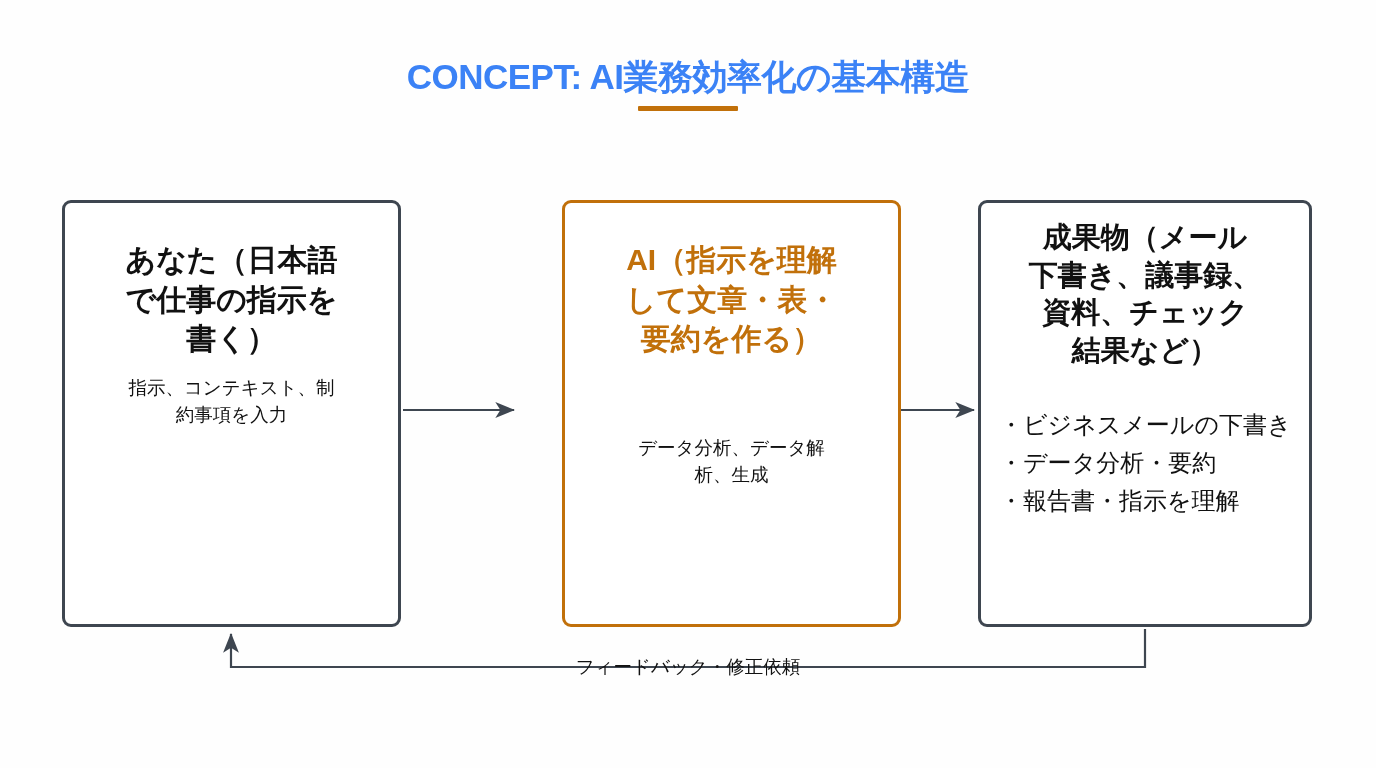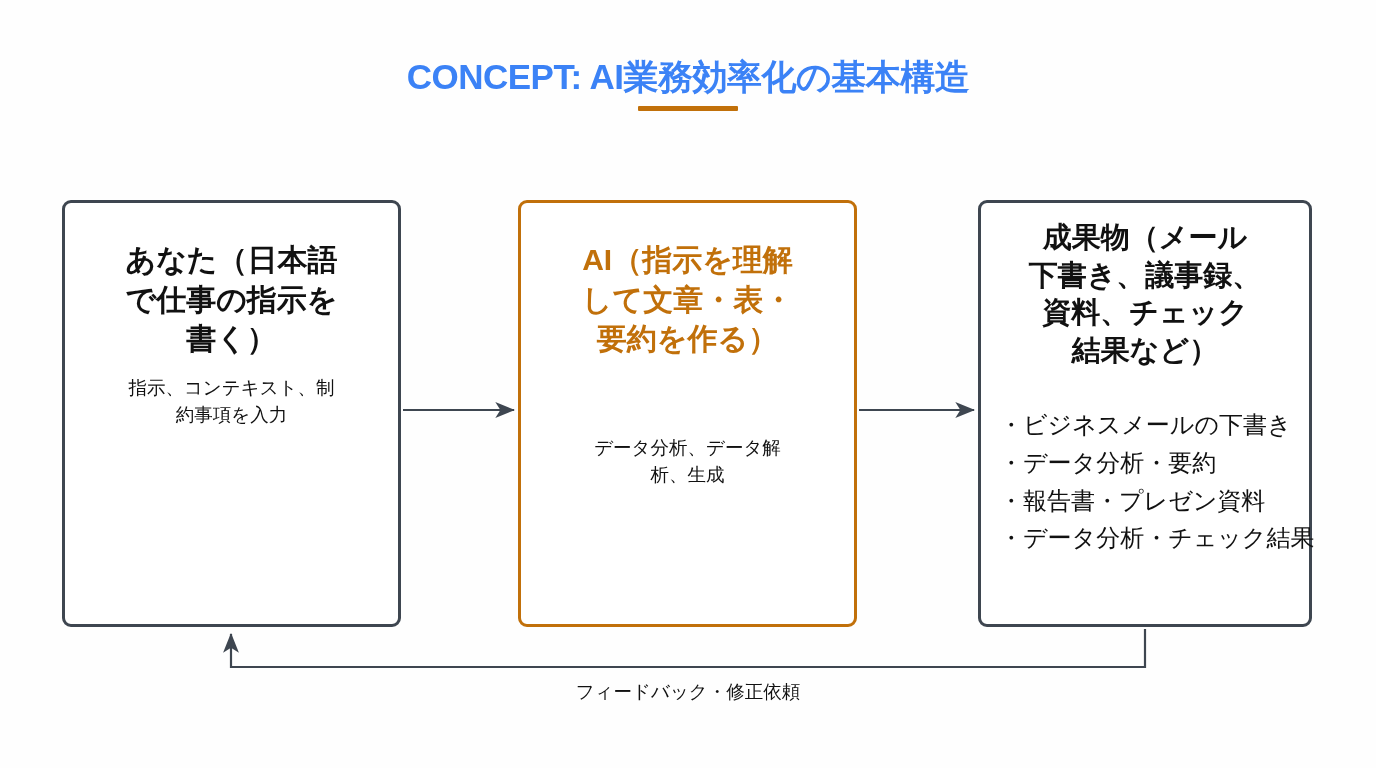--- a/index.html
+++ b/index.html
@@ -48,20 +48,21 @@
     border: 3px solid #3E4650;
     border-radius: 9px;
     box-sizing: border-box;
     display: flex;
     flex-direction: column;
     align-items: center;
     gap: 16px;
   }
   .box.accent {
     border-color: #C1700A;
+    margin-left: 44px;
   }
   #box-input  { left: 62px;  width: 339px; }
   #box-ai     { left: 518px; width: 339px; }
   #box-output { left: 978px; width: 334px; }
 
   .box-title {
     font-size: 30px;
     font-weight: bold;
     line-height: 1.32;
     color: #111111;
@@ -111,21 +112,21 @@
     top: 0;
     left: 0;
     width: 1376px;
     height: 768px;
     pointer-events: none;
   }
 
   
   .feedback-label {
     position: absolute;
-    top: 679px;
+    top: 654px;
     left: 0;
     width: 1376px;
     text-align: center;
     font-size: 18.5px;
     color: #111111;
   }
 </style>
 </head>
 <body>
 
@@ -168,18 +169,17 @@
 </div>
 
 <div class="box" id="box-output">
   <div class="box-title">成果物（メール
 下書き、議事録、
 資料、チェック
 結果など）</div>
   <ul class="bullet-list">
     <li>ビジネスメールの下書き</li>
     <li>データ分析・要約</li>
-    <li>報告書・プレゼン資料</li>
-    <li>データ分析・チェック結果</li>
+    <li>報告書・指示を理解</li>
   </ul>
 </div>
 
 <div class="feedback-label">フィードバック・修正依頼</div>
 
 </body></html>

